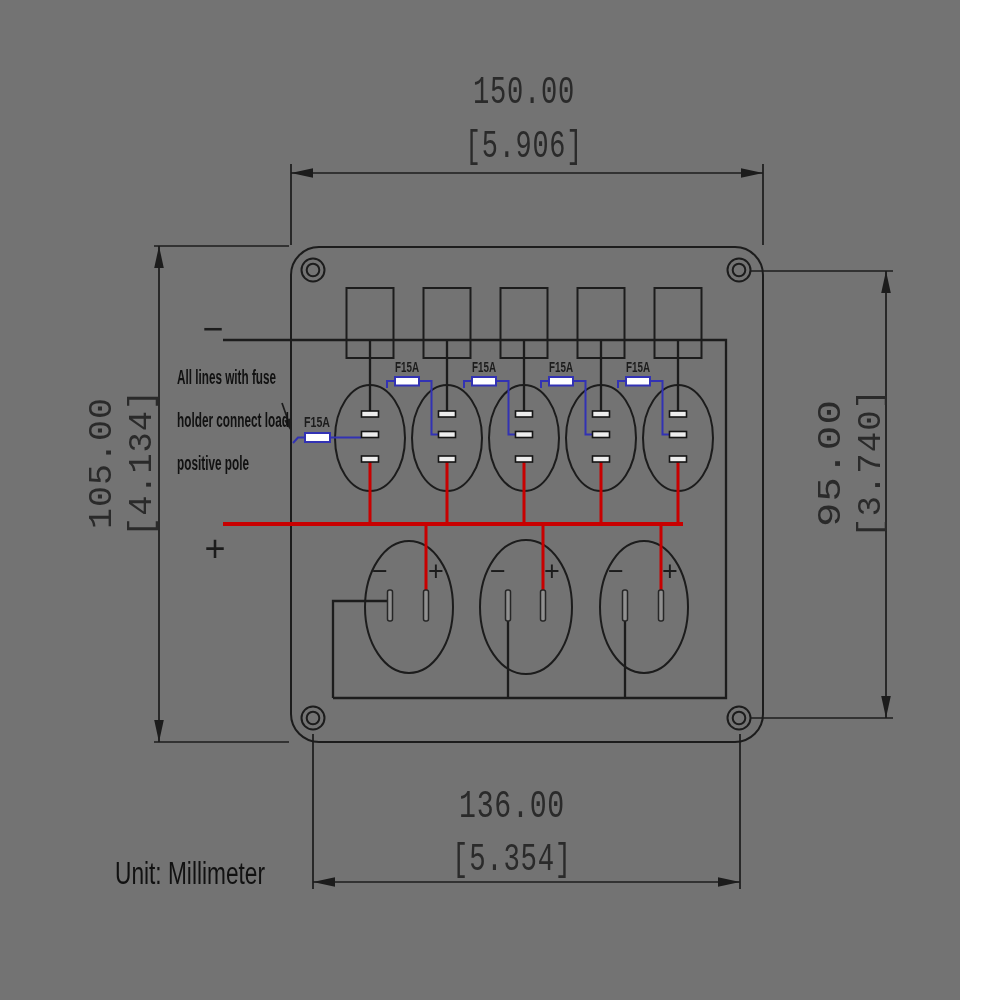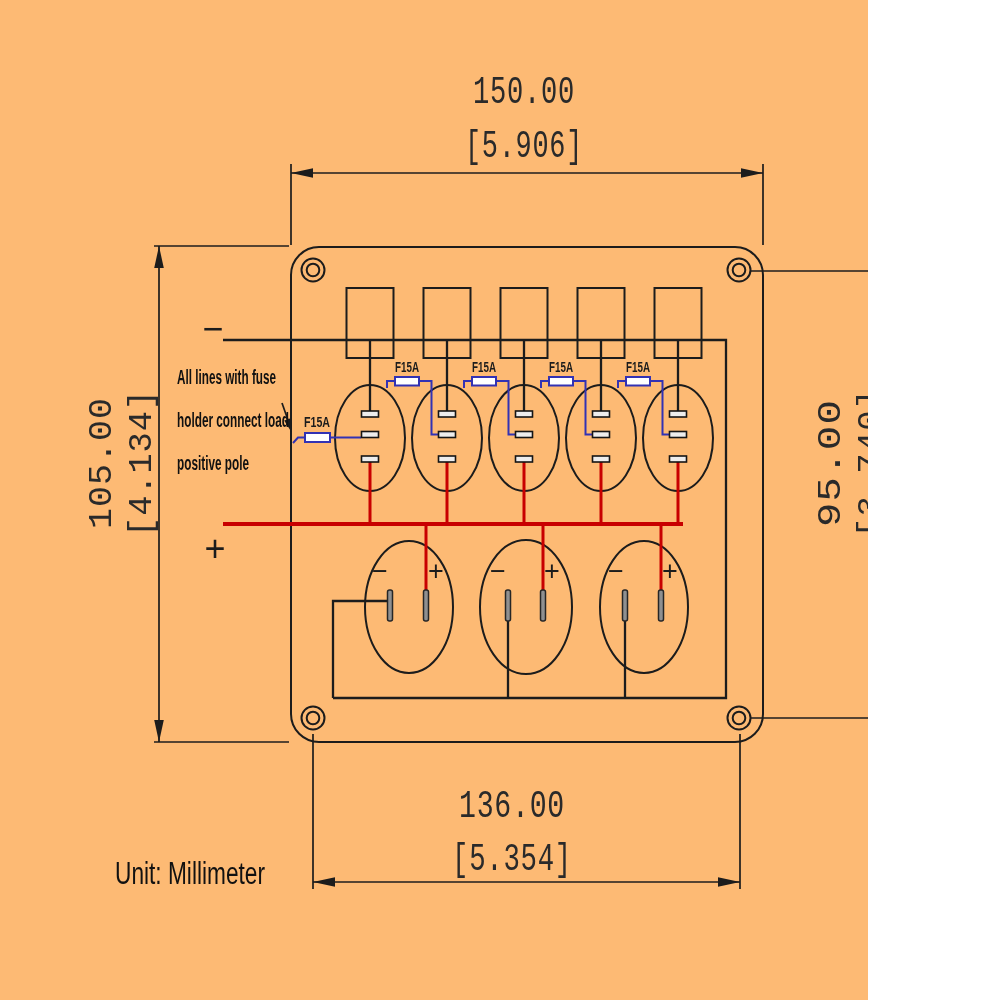--- a/index.html
+++ b/index.html
@@ -1,16 +1,16 @@
 <!DOCTYPE html>
 <html><head>
 <meta charset="utf-8">
 <style>
   html,body{margin:0;padding:0;background:#ffffff;}
-  .canvas{position:relative;width:868px;height:1000px;background:#fdba74;overflow:hidden;}
+  .canvas{position:relative;width:960px;height:1000px;background:#737373;overflow:hidden;}
   svg{display:block;}
   text{fill:#1c1c1c;}
   .dim-txt{font-family:"Liberation Mono",monospace;font-size:38px;letter-spacing:1px;fill:#2a2a2a;}
   .dim-txt-v{font-family:"Liberation Mono",monospace;font-size:34px;letter-spacing:1px;fill:#2a2a2a;}
   .note-txt{font-family:"Liberation Sans",sans-serif;font-size:20px;font-weight:bold;fill:#111;}
   .unit-txt{font-family:"Liberation Sans",sans-serif;font-size:31px;font-weight:500;fill:#111;}
   .fuse-txt{font-family:"Liberation Sans",sans-serif;font-size:14px;font-weight:bold;}
   .sign-txt{font-family:"Liberation Sans",sans-serif;font-size:27px;fill:#1c1c1c;}
   .bus-sign{font-family:"Liberation Sans",sans-serif;font-size:36px;}
   .mid{text-anchor:middle;}

